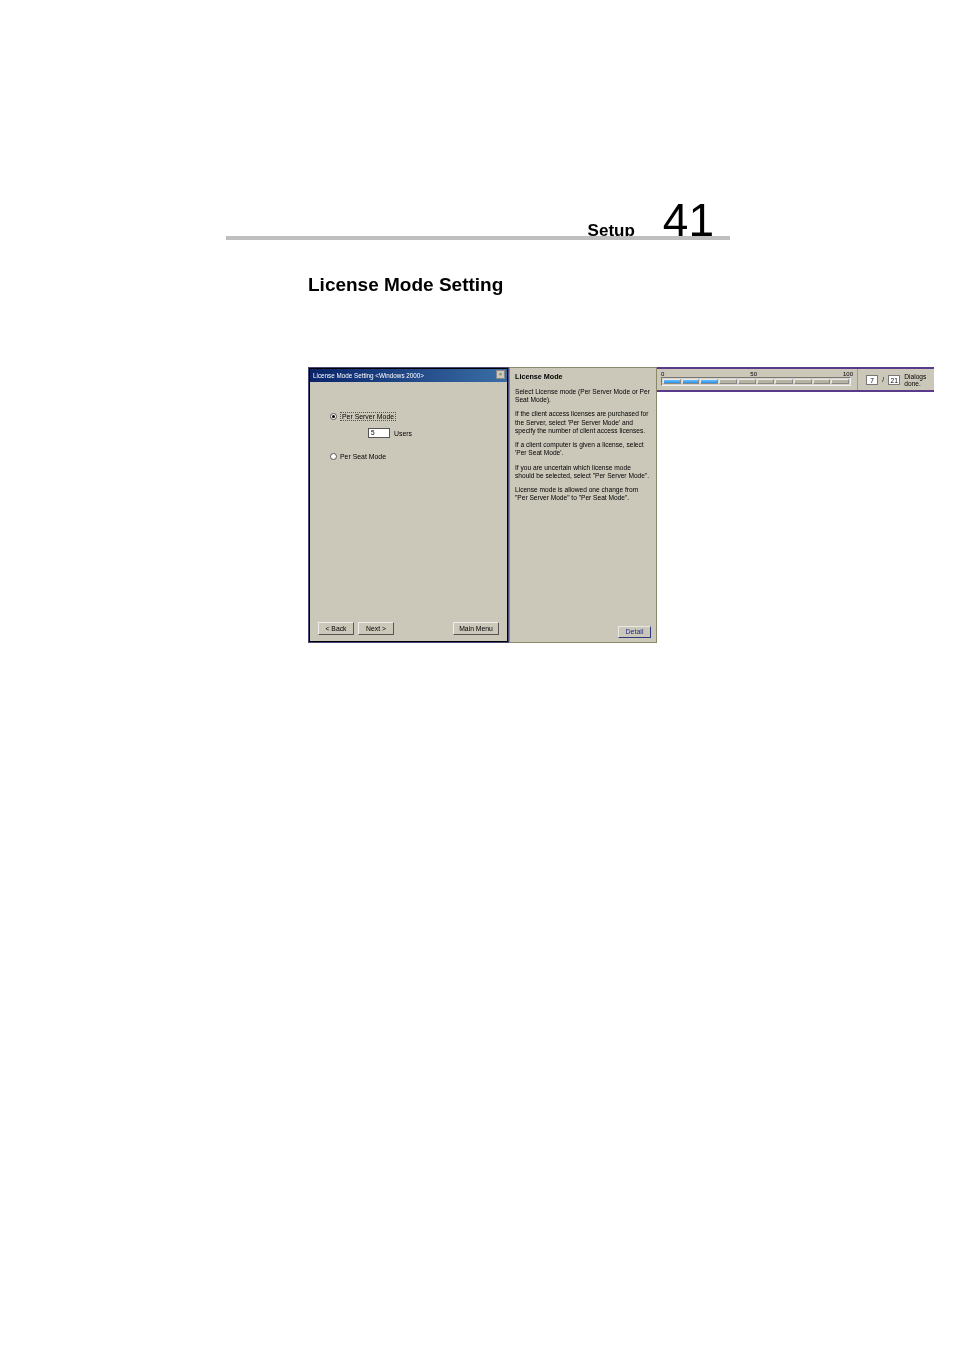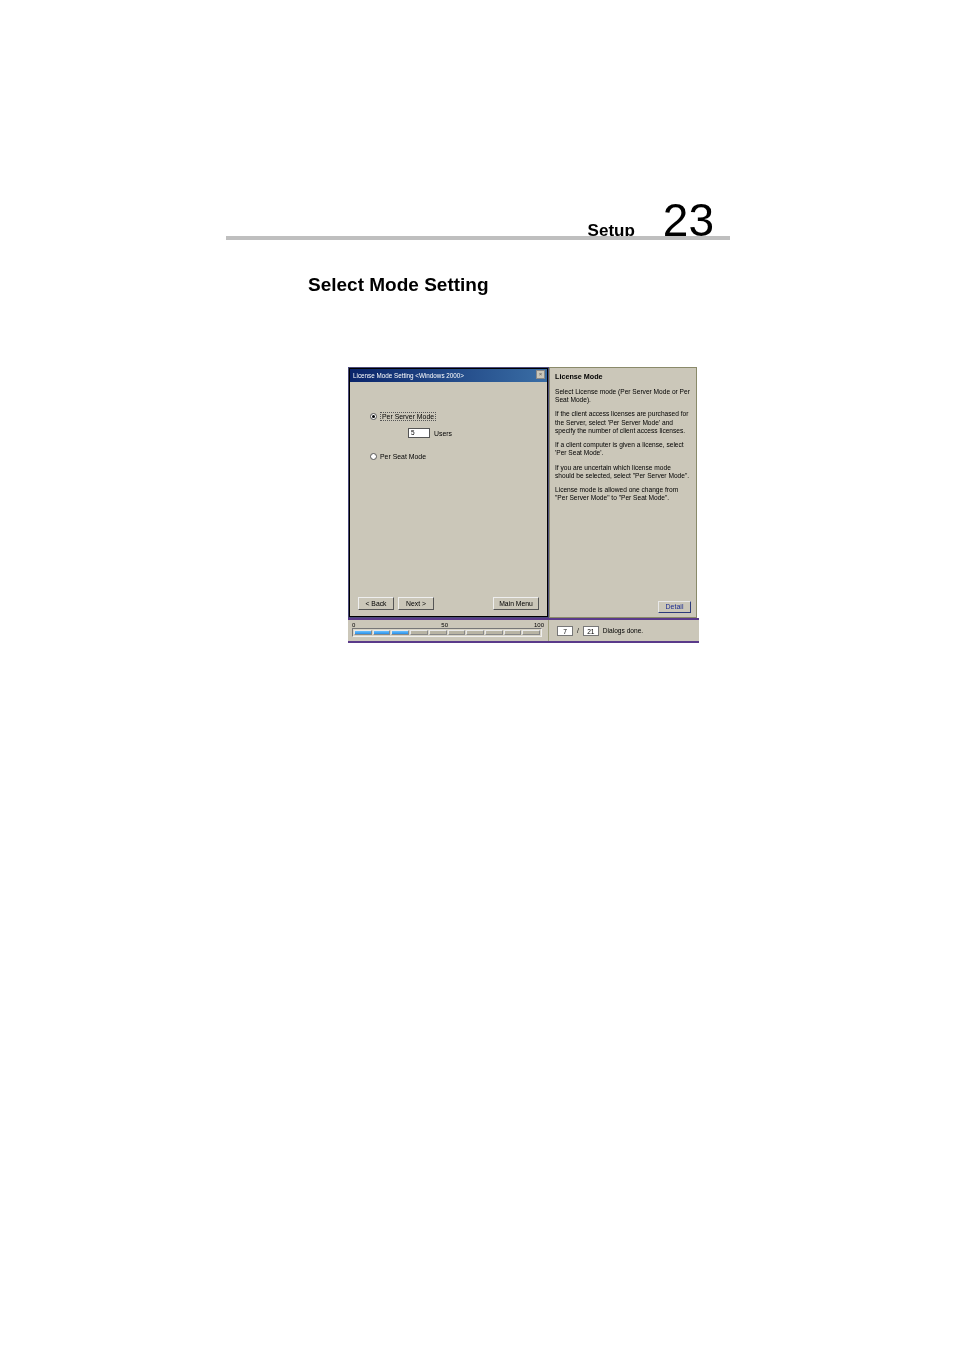--- a/index.html
+++ b/index.html
@@ -45,22 +45,21 @@
       color: #000;
     }
     
     .shot {
       position: absolute;
       top: 367px;
       left: 308px;
       width: 351px;
       height: 276px;
       display: flex;
-      flex-direction: column;
-      margin-left: 40px;
+      flex-direction: row;
     }
     .shot-top {
       flex: 1;
       display: flex;
     }
     .dialog-col {
       width: 201px;
       display: flex;
       flex-direction: column;
       background: #4a4a7a;
@@ -237,25 +236,25 @@
       width: 16px; height: 10px; background: #fff;
       border: 1px solid #777; text-align: center;
       line-height: 9px;
     }
   </style>
 </head>
 <body>
 
 <div class="page-header">
   <div class="header-section">Setup</div>
-  <div class="header-pagenum">23</div>
+  <div class="header-pagenum">41</div>
 </div>
 <div class="header-rule"></div>
 
-<div class="section-title">Select Mode Setting</div>
+<div class="section-title">License Mode Setting</div>
 
 <div class="shot">
   <div class="shot-top">
     <div class="dialog-col">
       <div class="dialog-body">
         <div class="dialog-titlebar">
           <span>License Mode Setting &lt;Windows 2000&gt;</span>
           <span class="close-btn">×</span>
         </div>
         <div class="dialog-inner">

